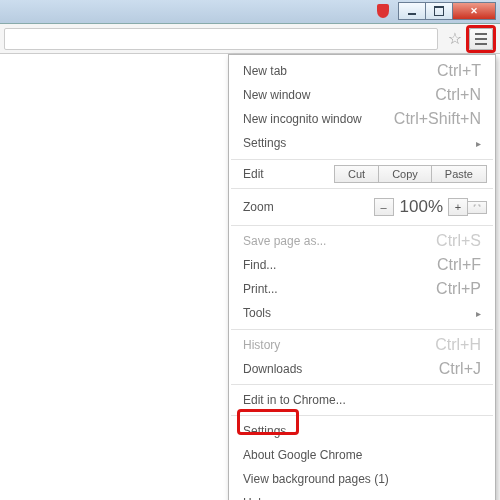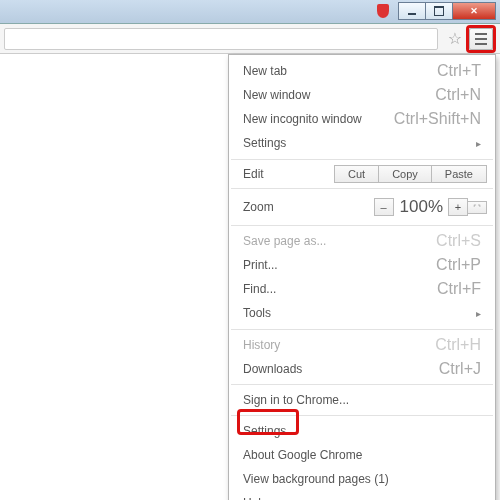--- a/index.html
+++ b/index.html
@@ -106,43 +106,43 @@
           <span class="c">⌝</span>
       </div>
     </div>
   </div>
   <div class="sep"></div>
   <div class="mi dis">
     <span class="lbl">Save page as...</span>
     <span class="sc">Ctrl+S</span>
   </div>
   <div class="mi">
+    <span class="lbl">Find...</span>
+    <span class="sc">Ctrl+F</span>
+  </div>
+  <div class="mi">
     <span class="lbl">Print...</span>
     <span class="sc">Ctrl+P</span>
-  </div>
-  <div class="mi">
-    <span class="lbl">Find...</span>
-    <span class="sc">Ctrl+F</span>
   </div>
   <div class="mi">
     <span class="lbl">Tools</span>
     <span class="sub"></span>
   </div>
   <div class="sep"></div>
   <div class="mi dis">
     <span class="lbl">History</span>
     <span class="sc">Ctrl+H</span>
   </div>
   <div class="mi">
     <span class="lbl">Downloads</span>
     <span class="sc">Ctrl+J</span>
   </div>
   <div class="sep"></div>
   <div class="mi">
-    <span class="lbl">Sign in to Chrome...</span>
+    <span class="lbl">Edit in to Chrome...</span>
   </div>
   <div class="sep"></div>
   <div class="mi" id="settings-item">
     <span class="lbl">Settings</span>
   </div>
   <div class="mi">
     <span class="lbl">About Google Chrome</span>
   </div>
   <div class="mi">
     <span class="lbl">View background pages (1)</span>

